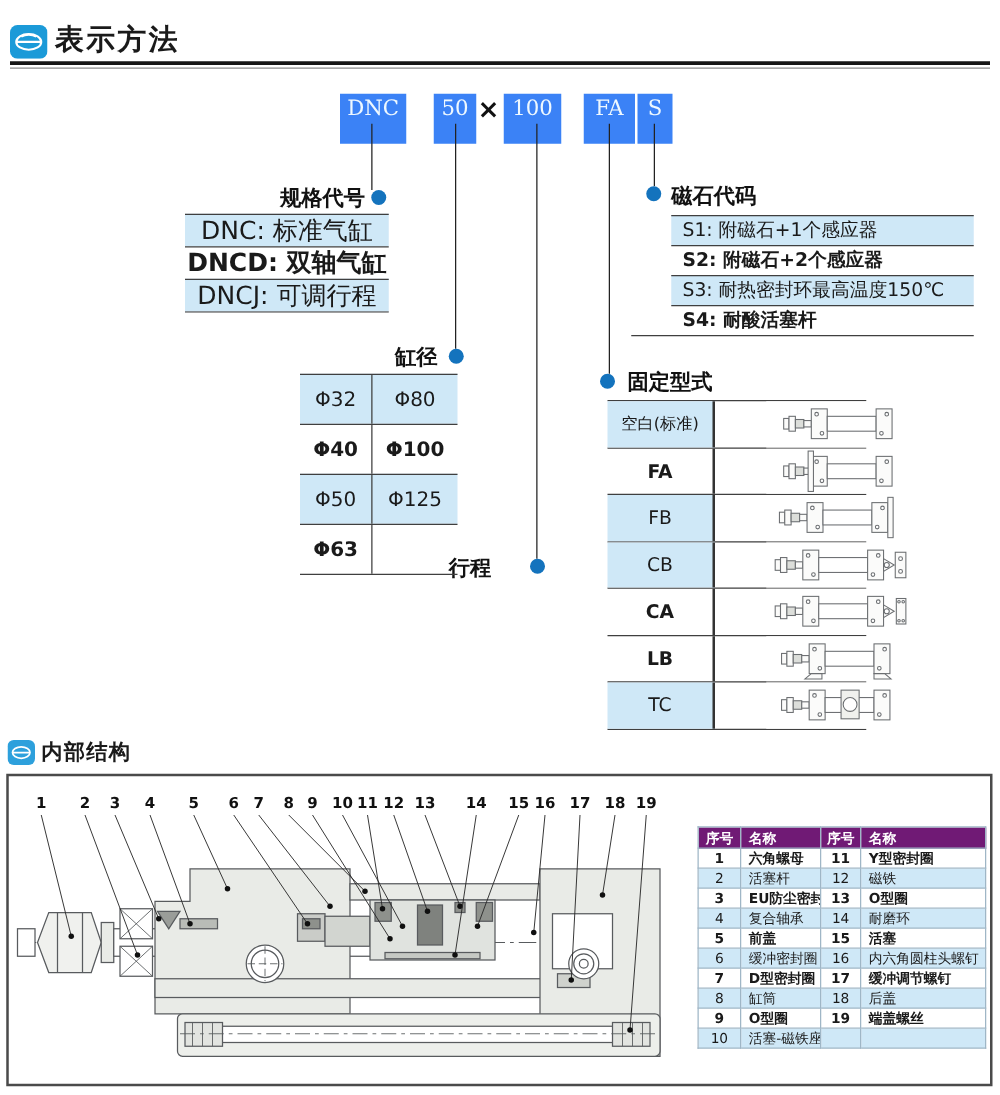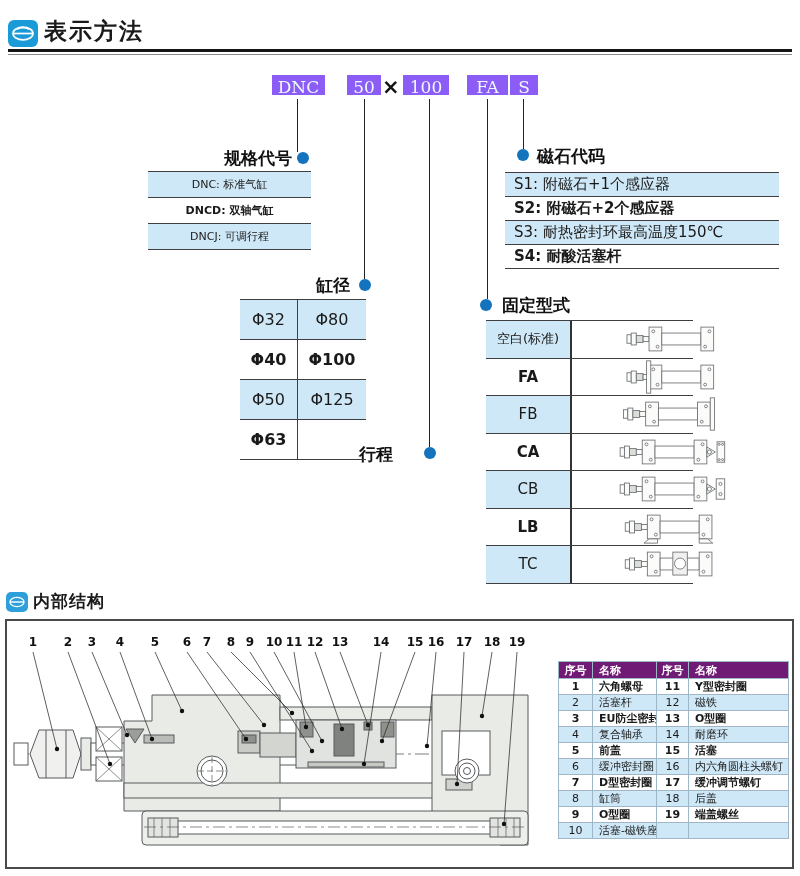--- a/index.html
+++ b/index.html
@@ -8,38 +8,38 @@
   .serif{font-family:"DejaVu Serif","Liberation Serif",serif;}
   .abs{position:absolute;}
 
   
   .hdr-icon{left:8px;top:20px;width:30px;height:27px;}
   .hdr-title{left:44px;top:16px;font-size:23px;font-weight:bold;letter-spacing:2px;}
   .hdr-rule{left:8px;top:49px;width:784px;height:0;border-top:3px solid #151515;}
   .hdr-rule2{left:8px;top:54px;width:784px;height:0;border-top:1px solid #8a8a8a;}
 
   
-  .mbox{position:absolute;background:#8b5cf6;color:#eef8ff;text-align:center;
-        font-family:"DejaVu Serif","Liberation Serif",serif;font-size:17px;line-height:24px;height:20px;}
+  .mbox{position:absolute;background:#3b82f6;color:#eef8ff;text-align:center;
+        font-family:"DejaVu Serif","Liberation Serif",serif;font-size:17px;line-height:24px;height:40px;}
   .mul{position:absolute;font-weight:bold;font-size:21px;line-height:24px;color:#111;}
 
   .vline{position:absolute;width:1px;background:#222;}
   .dot{position:absolute;width:12px;height:12px;border-radius:50%;background:#1473bd;}
   .flabel{position:absolute;font-weight:bold;font-size:17px;color:#111;white-space:nowrap;}
 
   
   .ctable{position:absolute;border-bottom:1px solid #3f3f3f;}
   .ctable .row{box-sizing:border-box;border-top:1px solid #3f3f3f;display:flex;
                align-items:center;justify-content:center;white-space:nowrap;}
   .ctable .row.left{justify-content:flex-start;padding-left:9px;}
   .hl{background:#cfe8f7;}
   .bold{font-weight:bold;}
 
-  .spec .row{height:26px;font-size:11px;}
-  .magnet .row{height:24px;font-size:15px;}
+  .spec .row{height:26px;font-size:20px;}
+  .magnet .row{height:24px;font-size:15px;margin-left:32px;}
 
   .bore .row{height:40px;font-size:16px;}
   .bore .cell{flex:0 0 57px;text-align:center;}
   .bore .cell.c2{flex:0 0 68px;border-left:1px solid #3f3f3f;align-self:stretch;
                  display:flex;align-items:center;justify-content:center;}
 
   
   .mount .row{height:37.5px;justify-content:flex-start;gap:41px;}
   .mount .lab{box-sizing:border-box;flex:0 0 86px;height:100%;display:flex;align-items:center;
               justify-content:center;font-size:15px;border-right:2px solid #333;}
@@ -181,47 +181,47 @@
     <div class="row">
       <div class="lab hl">FB</div>
       <div class="img">
         <svg viewBox="0 0 126 40">
             <use href="#cyl" x="6" y="1"></use>
           <rect x="108" y="1" width="5" height="38" fill="#fbfbfa" stroke="#6b6e71"></rect>
           </svg>
       </div>
     </div>
     <div class="row">
+      <div class="lab hl">CB</div>
+      <div class="img">
+        <svg viewBox="0 0 126 40">
+            <use href="#cyl" x="2" y="1"></use>
+          <g stroke="#6b6e71" fill="#fbfbfa">
+            <path d="M104,14 L114,20 L104,26 Z"></path>
+              <circle cx="107" cy="20" r="2.4" fill="#fff"></circle>
+            <rect x="115" y="8" width="10" height="24"></rect>
+            <circle cx="120" cy="14" r="1.8" fill="#fff"></circle>
+              <circle cx="120" cy="26" r="1.8" fill="#fff"></circle>
+          </g>
+          </svg>
+      </div>
+    </div>
+    <div class="row">
       <div class="lab bold">CA</div>
       <div class="img">
         <svg viewBox="0 0 126 40">
             <use href="#cyl" x="2" y="1"></use>
           <g stroke="#6b6e71" fill="#fbfbfa">
             <path d="M104,14 L114,20 L104,26 Z"></path>
               <circle cx="107" cy="20" r="2.4" fill="#fff"></circle>
             <rect x="116" y="8" width="9" height="24"></rect>
             <circle cx="118.5" cy="11" r="1.2" fill="#fff"></circle>
               <circle cx="122.5" cy="11" r="1.2" fill="#fff"></circle>
             <circle cx="118.5" cy="29" r="1.2" fill="#fff"></circle>
               <circle cx="122.5" cy="29" r="1.2" fill="#fff"></circle>
-          </g>
-          </svg>
-      </div>
-    </div>
-    <div class="row">
-      <div class="lab hl">CB</div>
-      <div class="img">
-        <svg viewBox="0 0 126 40">
-            <use href="#cyl" x="2" y="1"></use>
-          <g stroke="#6b6e71" fill="#fbfbfa">
-            <path d="M104,14 L114,20 L104,26 Z"></path>
-              <circle cx="107" cy="20" r="2.4" fill="#fff"></circle>
-            <rect x="115" y="8" width="10" height="24"></rect>
-            <circle cx="120" cy="14" r="1.8" fill="#fff"></circle>
-              <circle cx="120" cy="26" r="1.8" fill="#fff"></circle>
           </g>
           </svg>
       </div>
     </div>
     <div class="row">
       <div class="lab bold">LB</div>
       <div class="img">
         <svg viewBox="0 0 126 40">
             <use href="#cyl" x="8" y="1"></use>
           <g stroke="#6b6e71" fill="#fbfbfa">

